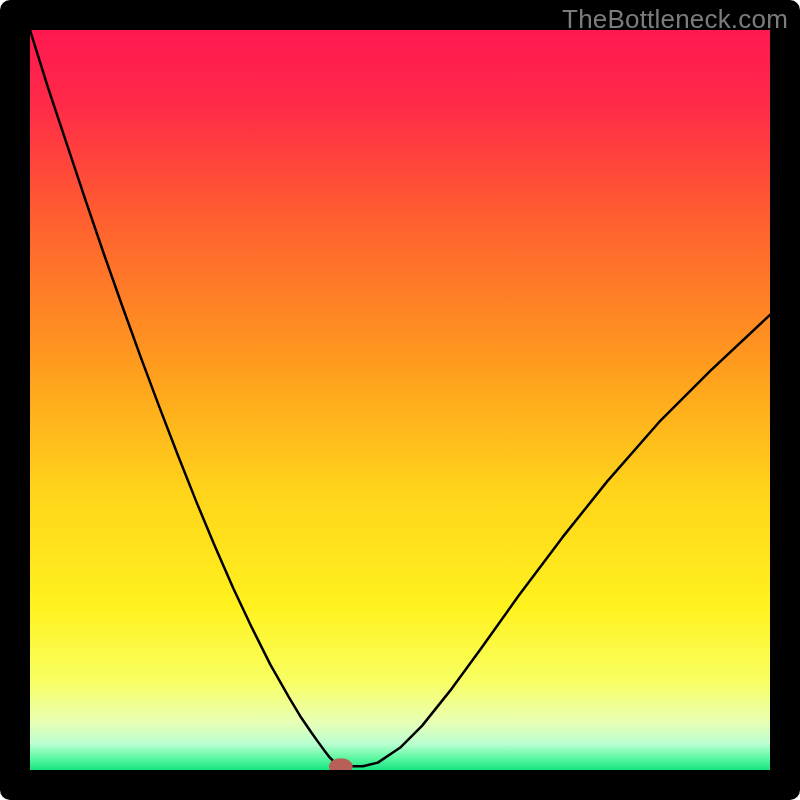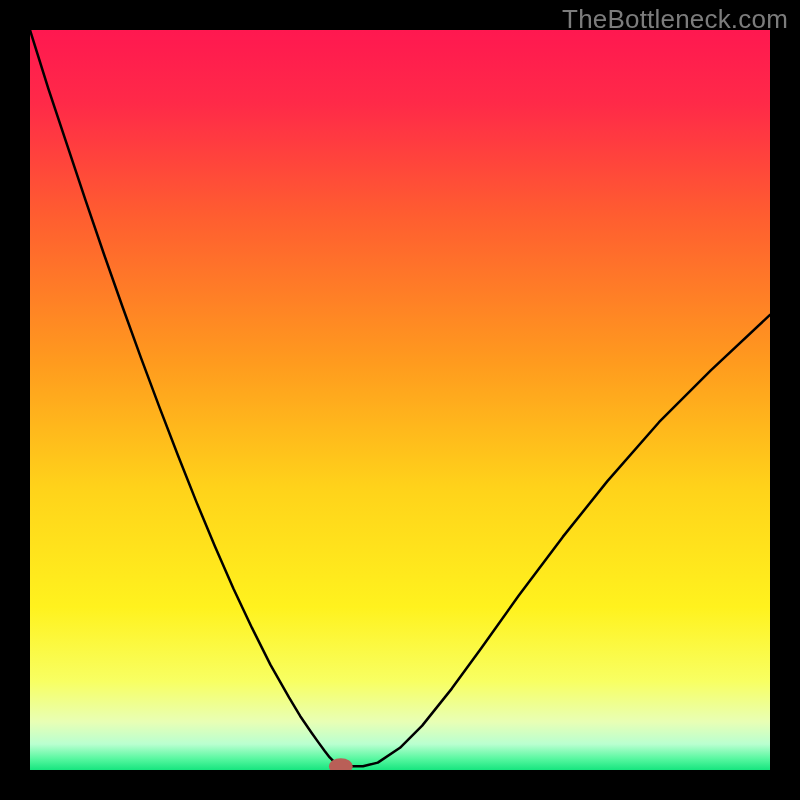--- a/index.html
+++ b/index.html
@@ -9,20 +9,21 @@
     height: 800px;
     overflow: hidden;
     background: #ffffff;
     font-family: Arial, Helvetica, sans-serif;
   }
   .outer {
     position: relative;
     width: 800px;
     height: 800px;
     background: #000000;
+    border-radius: 10px;
   }
   .watermark {
     position: absolute;
     top: 4px;
     right: 12px;
     font-size: 26px;
     font-weight: 400;
     color: #7c7c7c;
     letter-spacing: 0.2px;
     z-index: 10;

